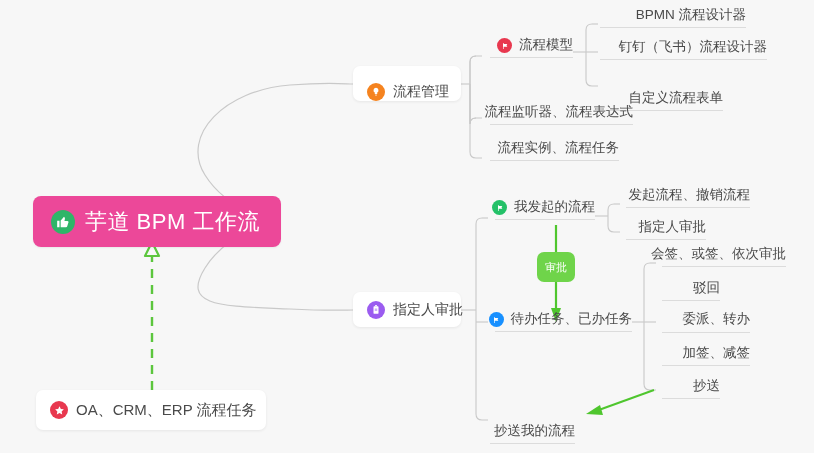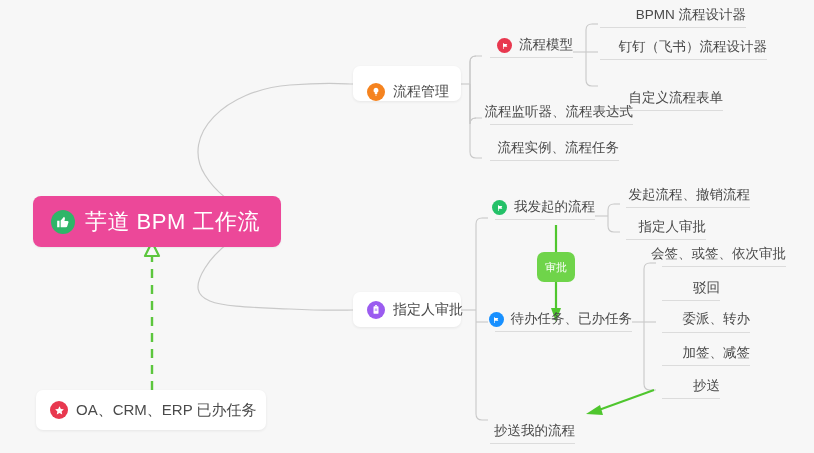--- a/index.html
+++ b/index.html
@@ -276,16 +276,16 @@
   <div class="leaf" style="left:490px; top:409px; width:85px; height:20px;margin-top:15px;">
     <span class="leaf-text">抄送我的流程</span>
   </div>
 
   <div class="card-node" id="node-integration">
     <span class="dot-icon md" style="background:#e8384f;">
       <svg width="11" height="11" viewBox="0 0 24 24" fill="#ffffff">
         <path d="M12 2.5l2.9 6 6.6.9-4.8 4.6 1.2 6.5L12 17.4 6.1 20.5l1.2-6.5L2.5 9.4l6.6-.9z"></path>
       </svg>
     </span>
-    <span class="card-label">OA、CRM、ERP 已办任务</span>
+    <span class="card-label">OA、CRM、ERP 流程任务</span>
   </div>
 
 </div>
 
 </body></html>

